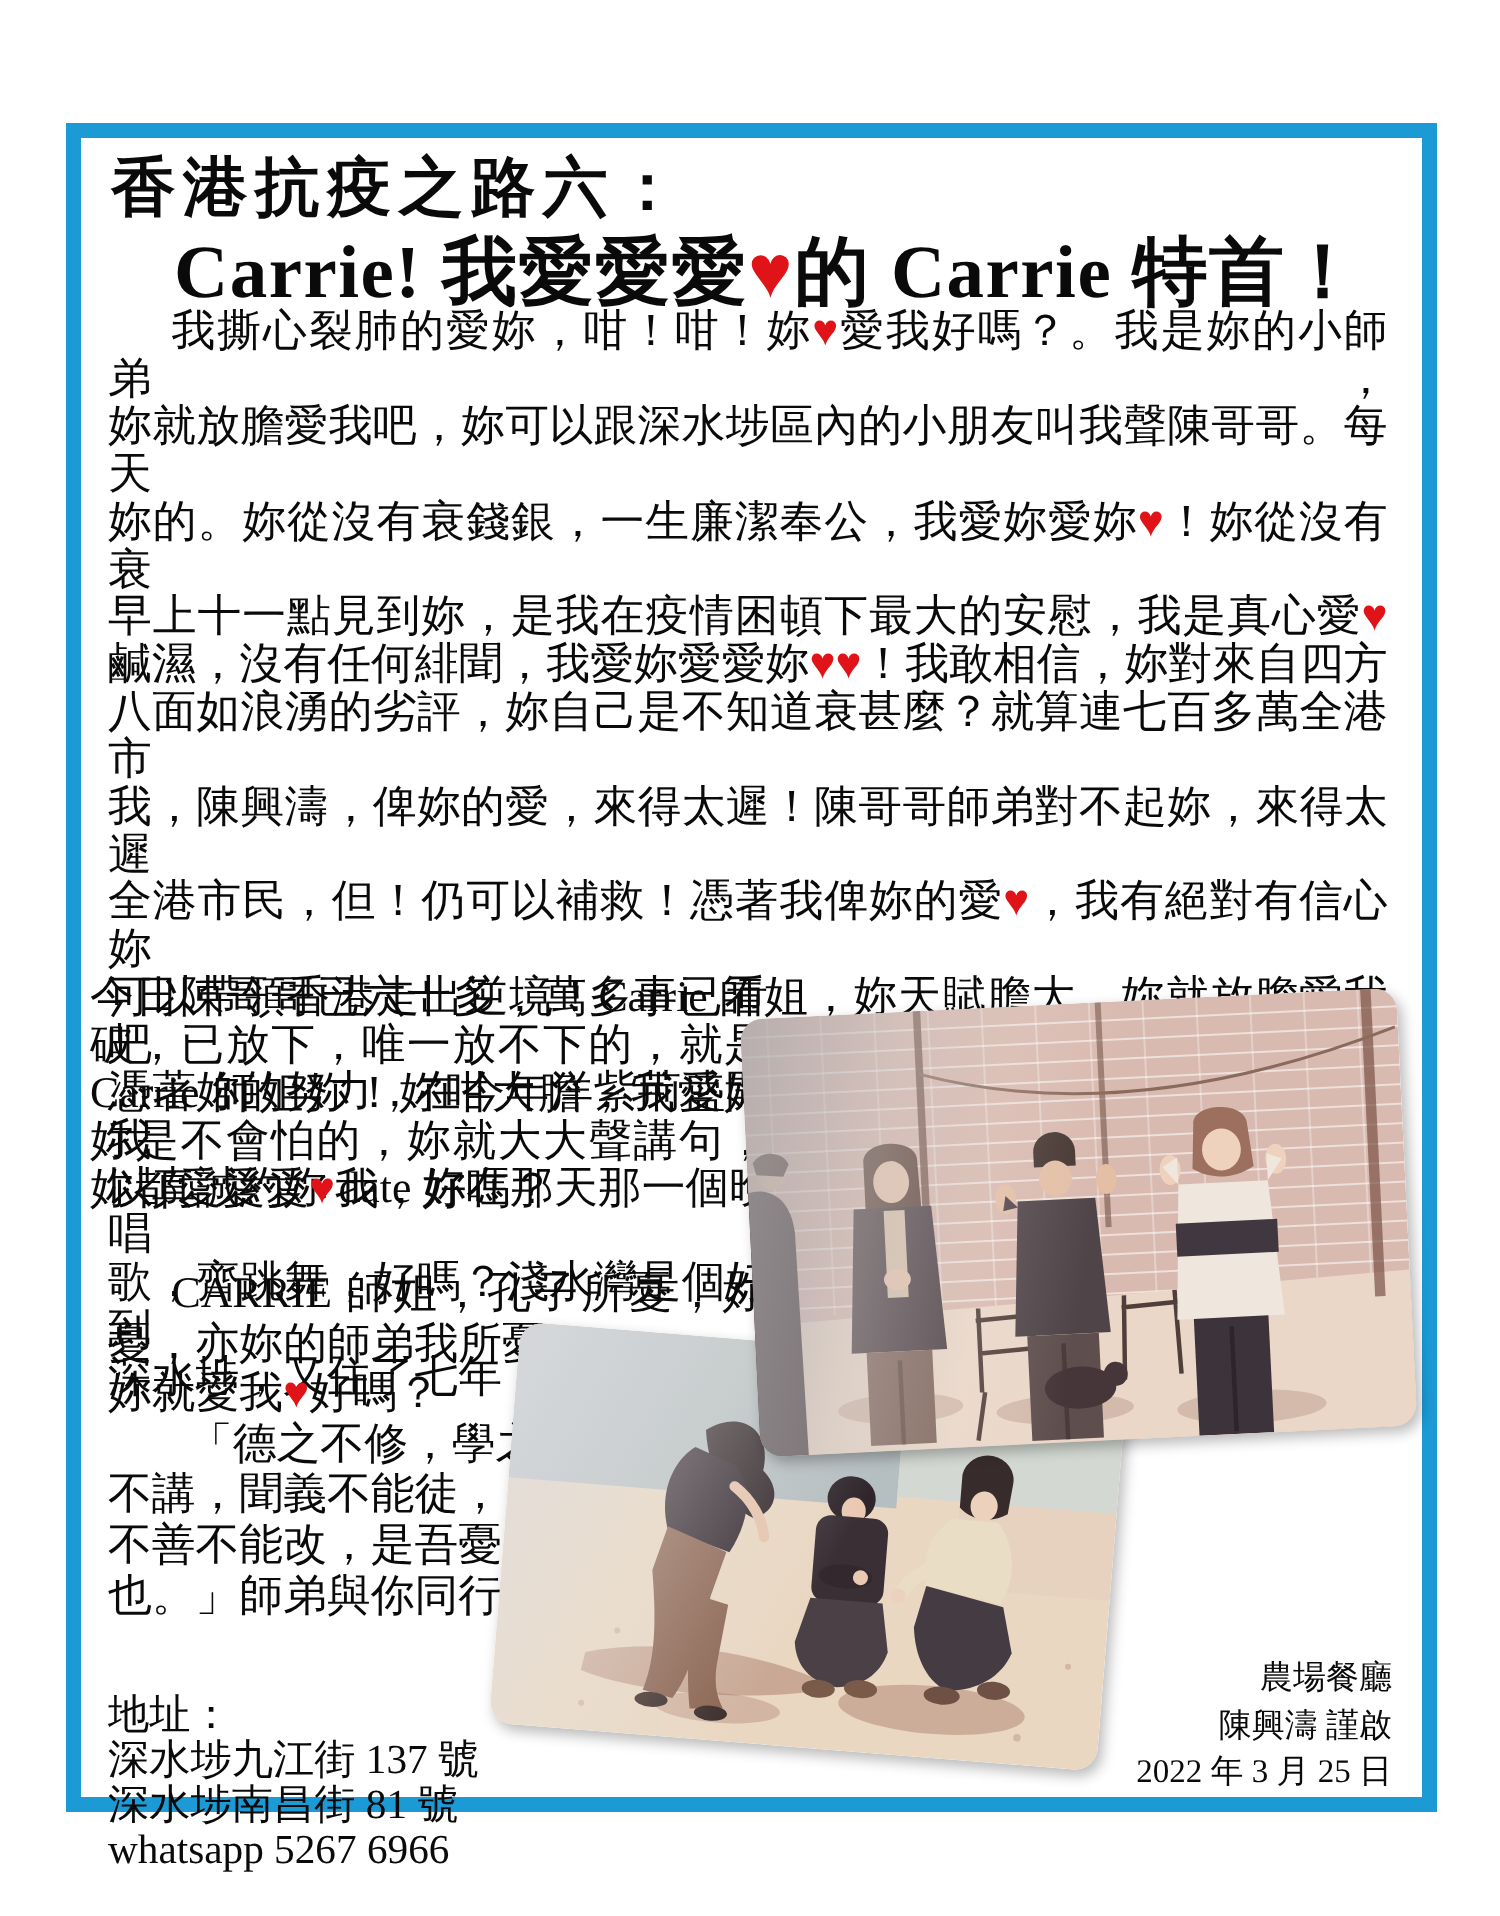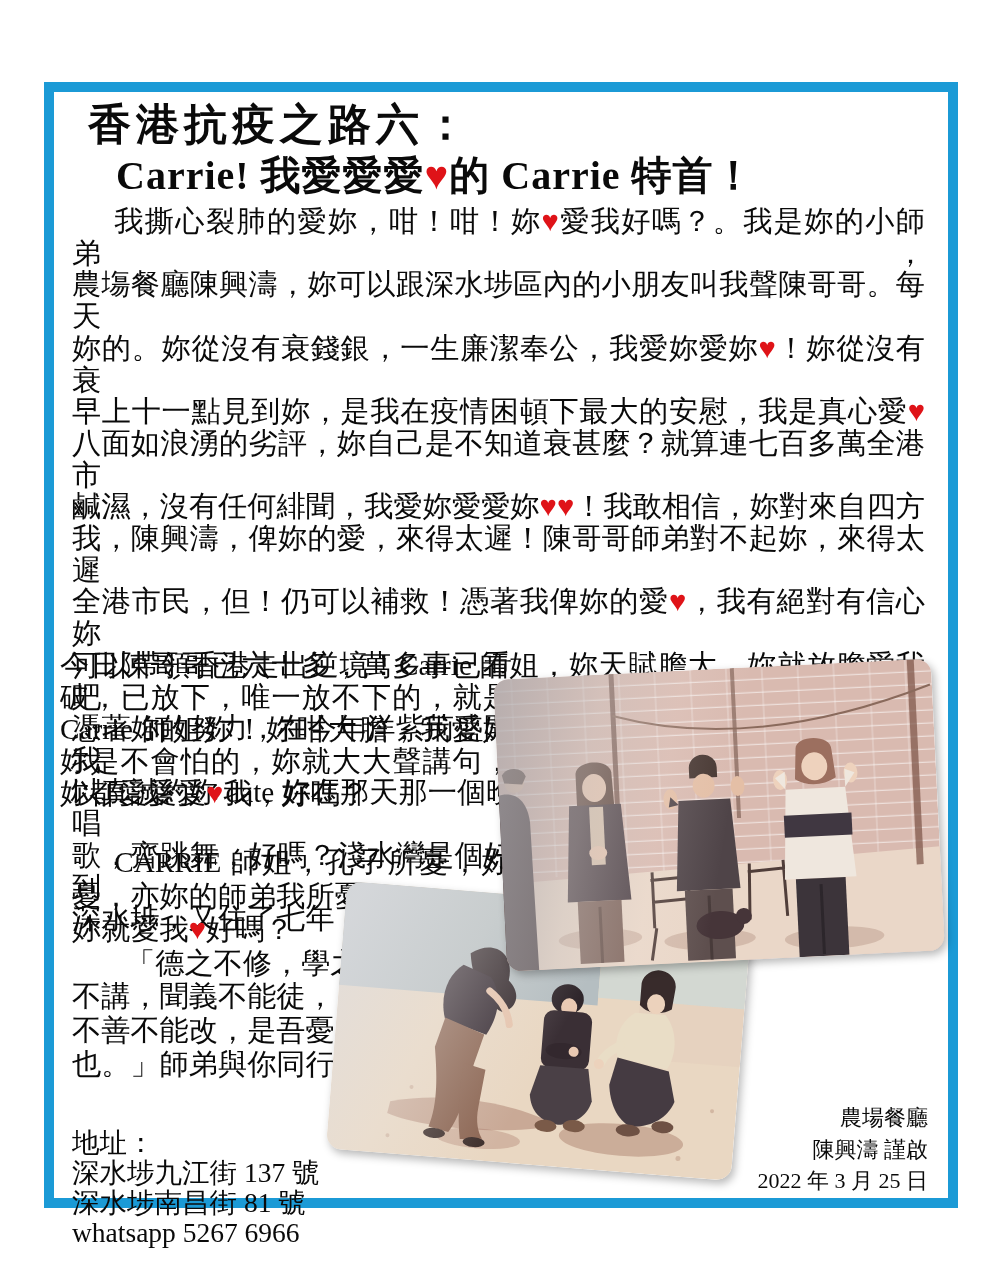--- a/index.html
+++ b/index.html
@@ -7,24 +7,24 @@
     width:1000px;height:1277px;position:relative;background:#ffffff;
     font-family:"Liberation Serif","DejaVu Serif",serif;color:#0a0a0a;
     overflow:hidden;
   }
   .frame{
     position:absolute;left:44px;top:82px;width:894px;height:1106px;
     border:10px solid var(--blue,#1b9ad6);background:#ffffff;
   }
   .title1{
     position:absolute;left:74px;top:96px;font-size:43px;font-weight:700;
-    letter-spacing:5px;white-space:nowrap;margin-left:14px;
+    letter-spacing:5px;white-space:nowrap;
   }
   .title2{
-    position:absolute;left:116px;top:148px;font-size:40px;font-weight:700;
+    position:absolute;left:116px;top:148px;font-size:50px;font-weight:700;
     white-space:nowrap;letter-spacing:1px;
   }
   .tcol{position:absolute;font-size:29.2px;}
   .body-col{left:72px;top:206px;width:853px;line-height:31.7px;}
   .col-a{left:60px;top:649px;width:452px;line-height:32px;}
   .col-b{left:72px;top:846px;width:470px;line-height:33.6px;}
   .ln{text-align:justify;text-align-last:justify;white-space:normal;}
   .ln.noj{text-align:justify;text-align-last:left;}
   .ind1{text-indent:1.45em;}
   .ind2{text-indent:1.85em;}
@@ -57,25 +57,25 @@
 <body style="--blue: #1b9ad6; --red: #df1318;">
 
 <div class="frame"></div>
 
 <div class="title1 hl">香港抗疫之路六：</div>
 <div class="title2 hl">Carrie! 我愛愛愛<span class="heart">♥</span>的 Carrie 特首！</div>
 
 <div class="tcol body-col">
 
 <div class="ln hl ind1">我撕心裂肺的愛妳，咁！咁！妳<span class="heart">♥</span>愛我好嗎？。我是妳的小師弟，</div>
-    <div class="ln hl">農塲餐廳陳興濤，妳可以跟深水埗區內的小朋友叫我聲陳哥哥。每天</div>
+    <div class="ln hl">妳就放膽愛我吧，妳可以跟深水埗區內的小朋友叫我聲陳哥哥。每天</div>
     <div class="ln hl">妳的。妳從沒有衰錢銀，一生廉潔奉公，我愛妳愛妳<span class="heart">♥</span>！妳從沒有衰</div>
     <div class="ln hl">早上十一點見到妳，是我在疫情困頓下最大的安慰，我是真心愛<span class="heart">♥</span></div>
+    <div class="ln hl">鹹濕，沒有任何緋聞，我愛妳愛愛妳<span class="heart">♥</span><span class="heart">♥</span>！我敢相信，妳對來自四方</div>
     <div class="ln hl">八面如浪湧的劣評，妳自己是不知道衰甚麼？就算連七百多萬全港市</div>
-    <div class="ln hl">鹹濕，沒有任何緋聞，我愛妳愛愛妳<span class="heart">♥</span><span class="heart">♥</span>！我敢相信，妳對來自四方</div>
     <div class="ln hl">我，陳興濤，俾妳的愛，來得太遲！陳哥哥師弟對不起妳，來得太遲</div>
     <div class="ln hl">全港市民，但！仍可以補救！憑著我俾妳的愛<span class="heart">♥</span>，我有絕對有信心妳</div>
     <div class="ln hl">可以帶領香港走出逆境！Carrie 師姐，妳天賦膽大，妳就放膽愛我吧！</div>
     <div class="ln hl">憑著妳的努力，在今年洋紫荊盛開之日，亦是香港經濟復甦之時，我</div>
     <div class="ln hl">以真誠約妳 date 妳在那天那一個晚上，去淺水灣沙灘，我彈琴，妳唱</div>
     <div class="ln hl">歌，齊跳舞，好嗎？淺水灣是個好地方，我在那住了七年，今日走到</div>
     <div class="ln hl noj">深水埗，又住了七年，兩處都是好地方，各有各精采，</div>
   </div>
 
 <div class="tcol col-a">

